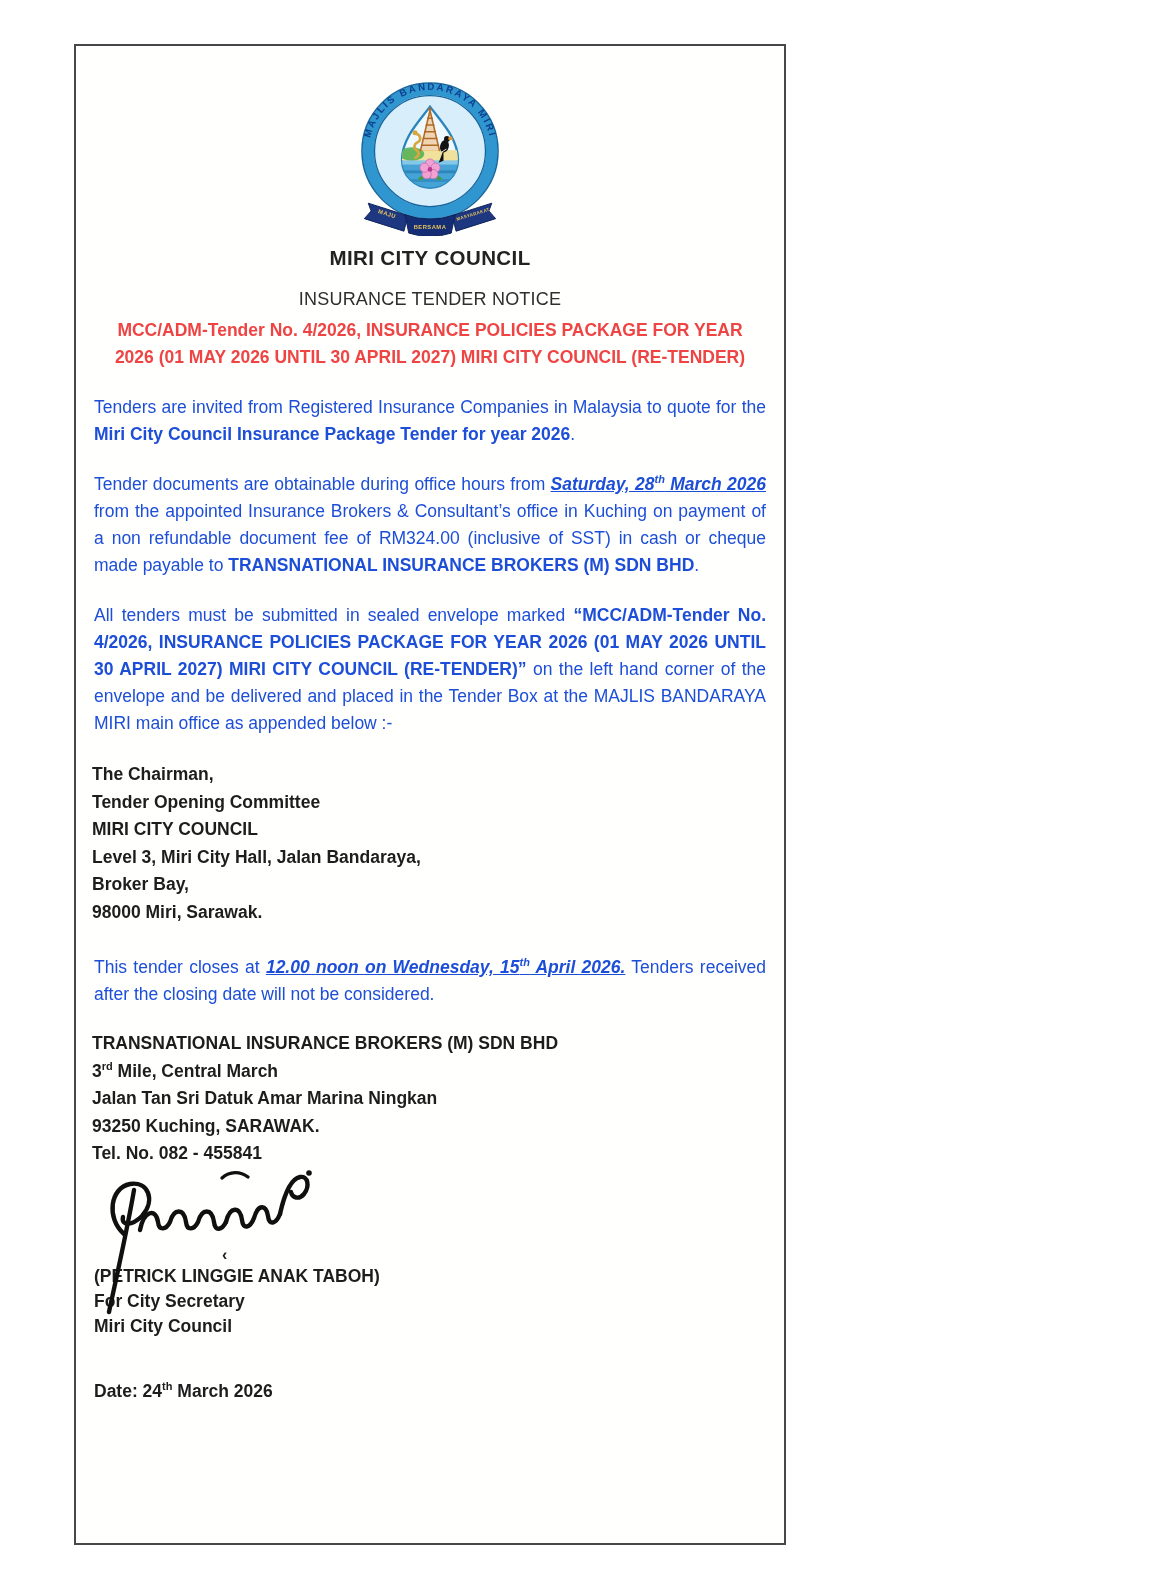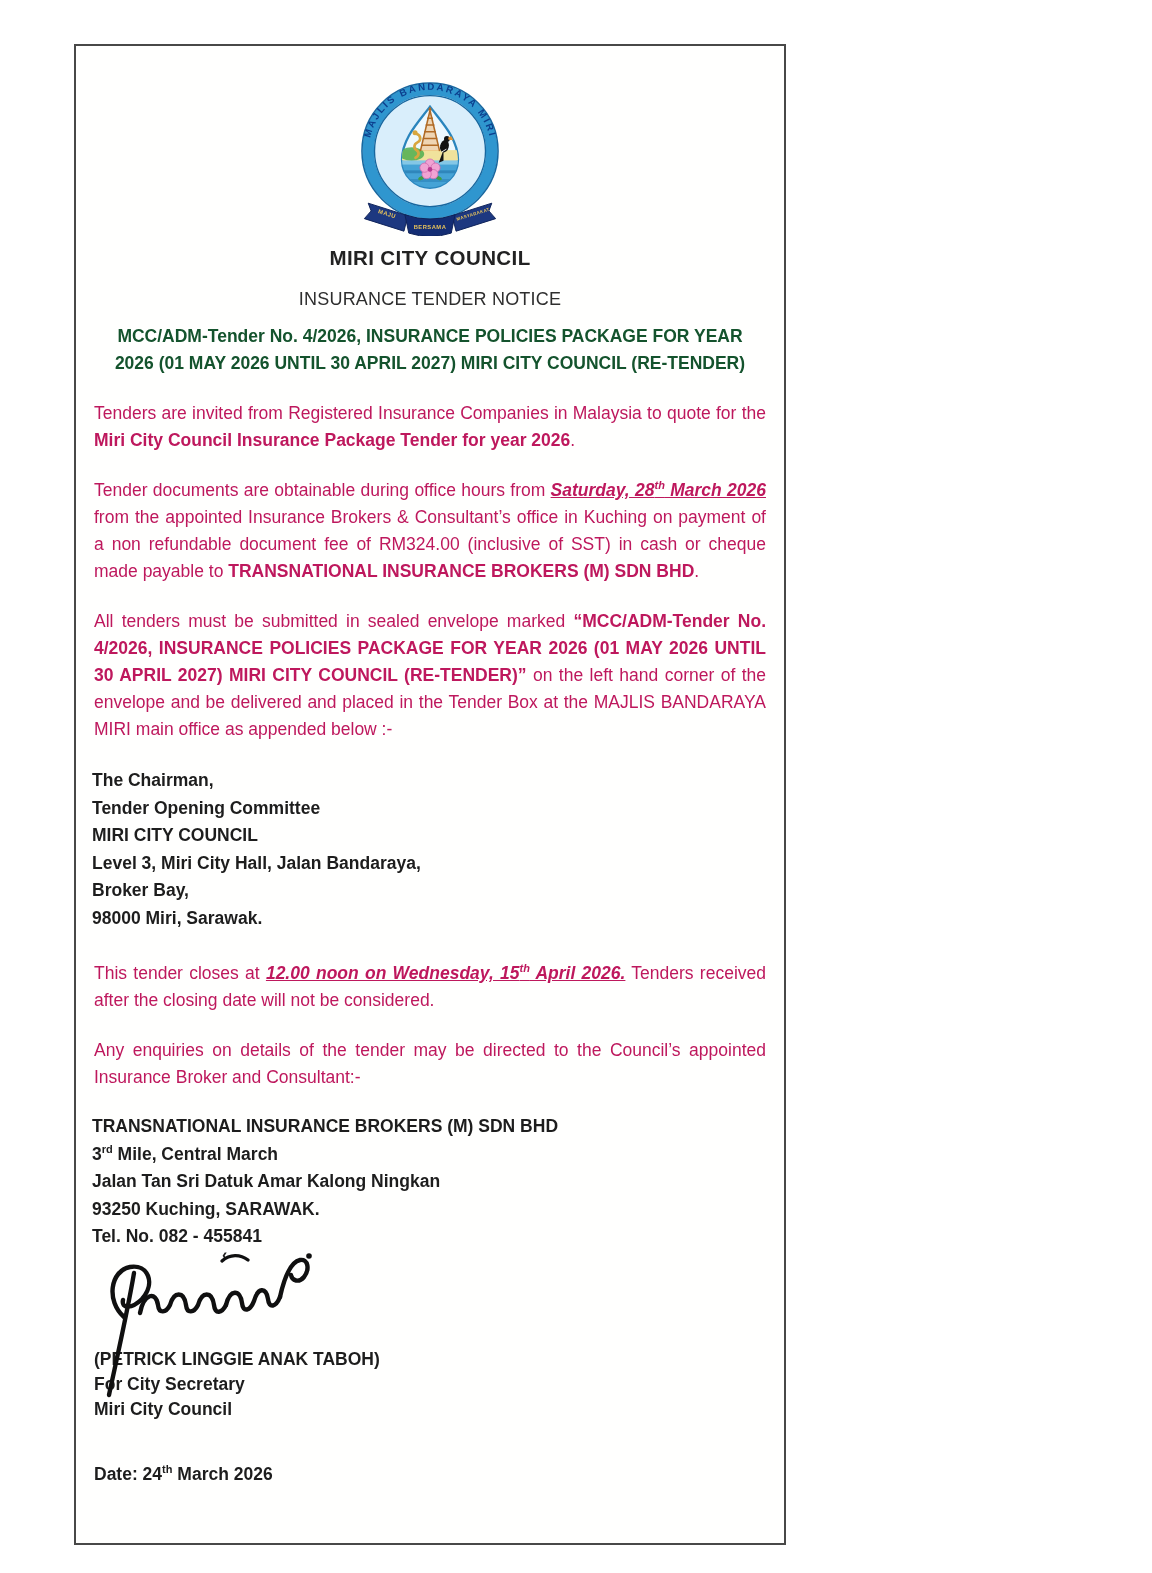--- a/index.html
+++ b/index.html
@@ -24,25 +24,25 @@
   .org-name {
     font-size:20.5px; font-weight:700; text-align:center;
     margin:10px 0 0; letter-spacing:.4px; color:#222;
   }
   .notice-title {
     font-size:18px; font-weight:400; text-align:center;
     margin:19px 0 0; color:#2e2e2e; letter-spacing:.2px;
   }
   .tender-heading {
     font-size:17.5px; font-weight:700; text-align:center;
-    line-height:27px; margin:13px 0 0; color:#14532d;
+    line-height:27px; margin:7px 0 0; color:#ef4444;
   }
   p.body {
     font-size:17.5px; line-height:27px; text-align:justify;
-    margin:23px 2px 0; color:#be185d;
+    margin:23px 2px 0; color:#1d4ed8;
   }
   .bu { font-weight:700; text-decoration:underline;font-style:italic; }
   b, .bold { font-weight:700; }
   .sup { vertical-align:super; font-size:11px; line-height:0; }
   .addr-block {
     font-size:17.5px; font-weight:700; text-align:left;
     line-height:27.5px; margin:24px 0 0; color:#1d1d1d;
   }
   .sig-area {
     position:relative; margin:96px 0 0 2px;
@@ -157,26 +157,25 @@
     <div>Tender Opening Committee</div>
     <div>MIRI CITY COUNCIL</div>
     <div>Level 3, Miri City Hall, Jalan Bandaraya,</div>
     <div>Broker Bay,</div>
     <div>98000 Miri, Sarawak.</div>
   </div>
 
   <p class="body" style="margin-top:28px"><span>This tender closes at </span><span class="bu"><span>12.00 noon on Wednesday, 15</span><span class="sup">th</span><span> April 2026.</span></span><span> Tenders received after the closing date will not be considered.</span></p>
 
 
-  <p class="body">Any enquiries on details of the tender may be directed to the Council’s appointed Insurance Broker and Consultant:-</p>
 
   <div class="addr-block" style="margin-top:22px">
     <div>TRANSNATIONAL INSURANCE BROKERS (M) SDN BHD</div>
     <div><span>3</span><span class="sup">rd</span><span> Mile, Central March</span></div>
-    <div>Jalan Tan Sri Datuk Amar Kalong Ningkan</div>
+    <div>Jalan Tan Sri Datuk Amar Marina Ningkan</div>
     <div>93250 Kuching, SARAWAK.</div>
     <div>Tel. No. 082 - 455841</div>
   </div>
 
   <span class="stray-mark">‹</span>
 
   <div class="sig-area">
     <svg class="sig-svg" width="240" height="150" viewBox="0 0 240 150" xmlns="http://www.w3.org/2000/svg">
       <g stroke="#101010" stroke-width="4.4" fill="none" stroke-linecap="round" stroke-linejoin="round">
         <path d="M30,66 C12,50 16,20 36,16 C54,13 62,32 48,48 C38,58 27,58 29,49"></path>

